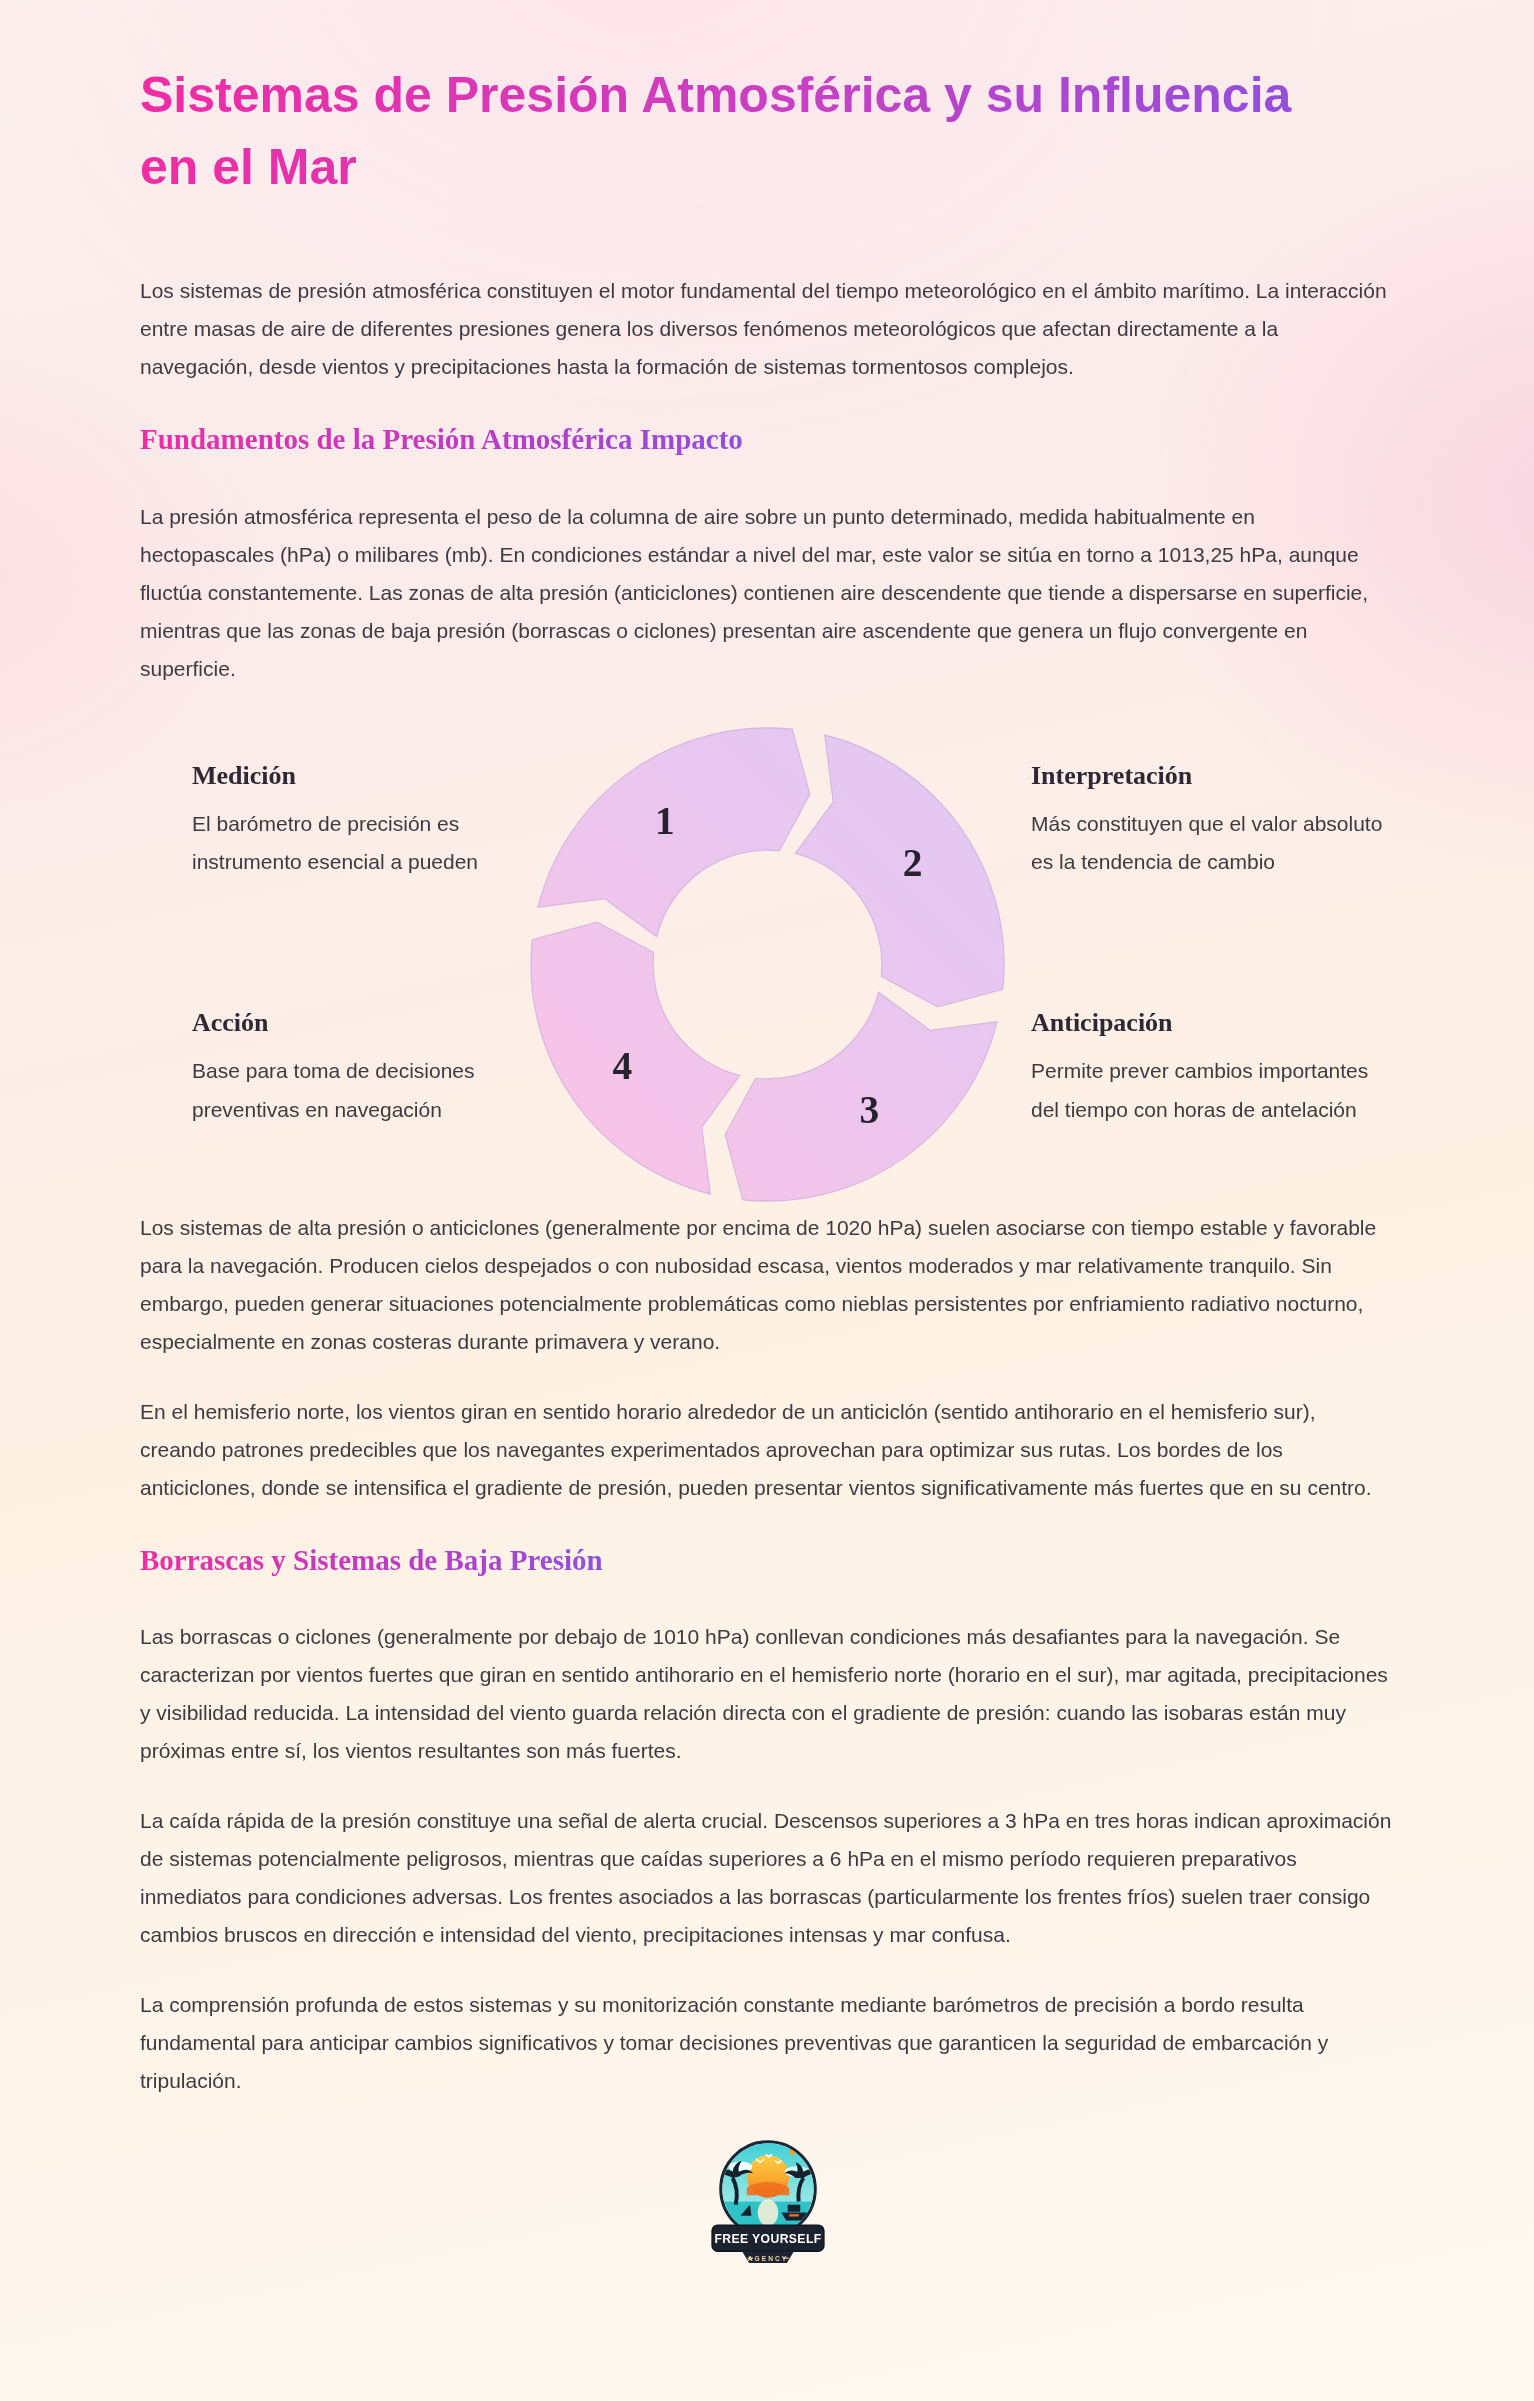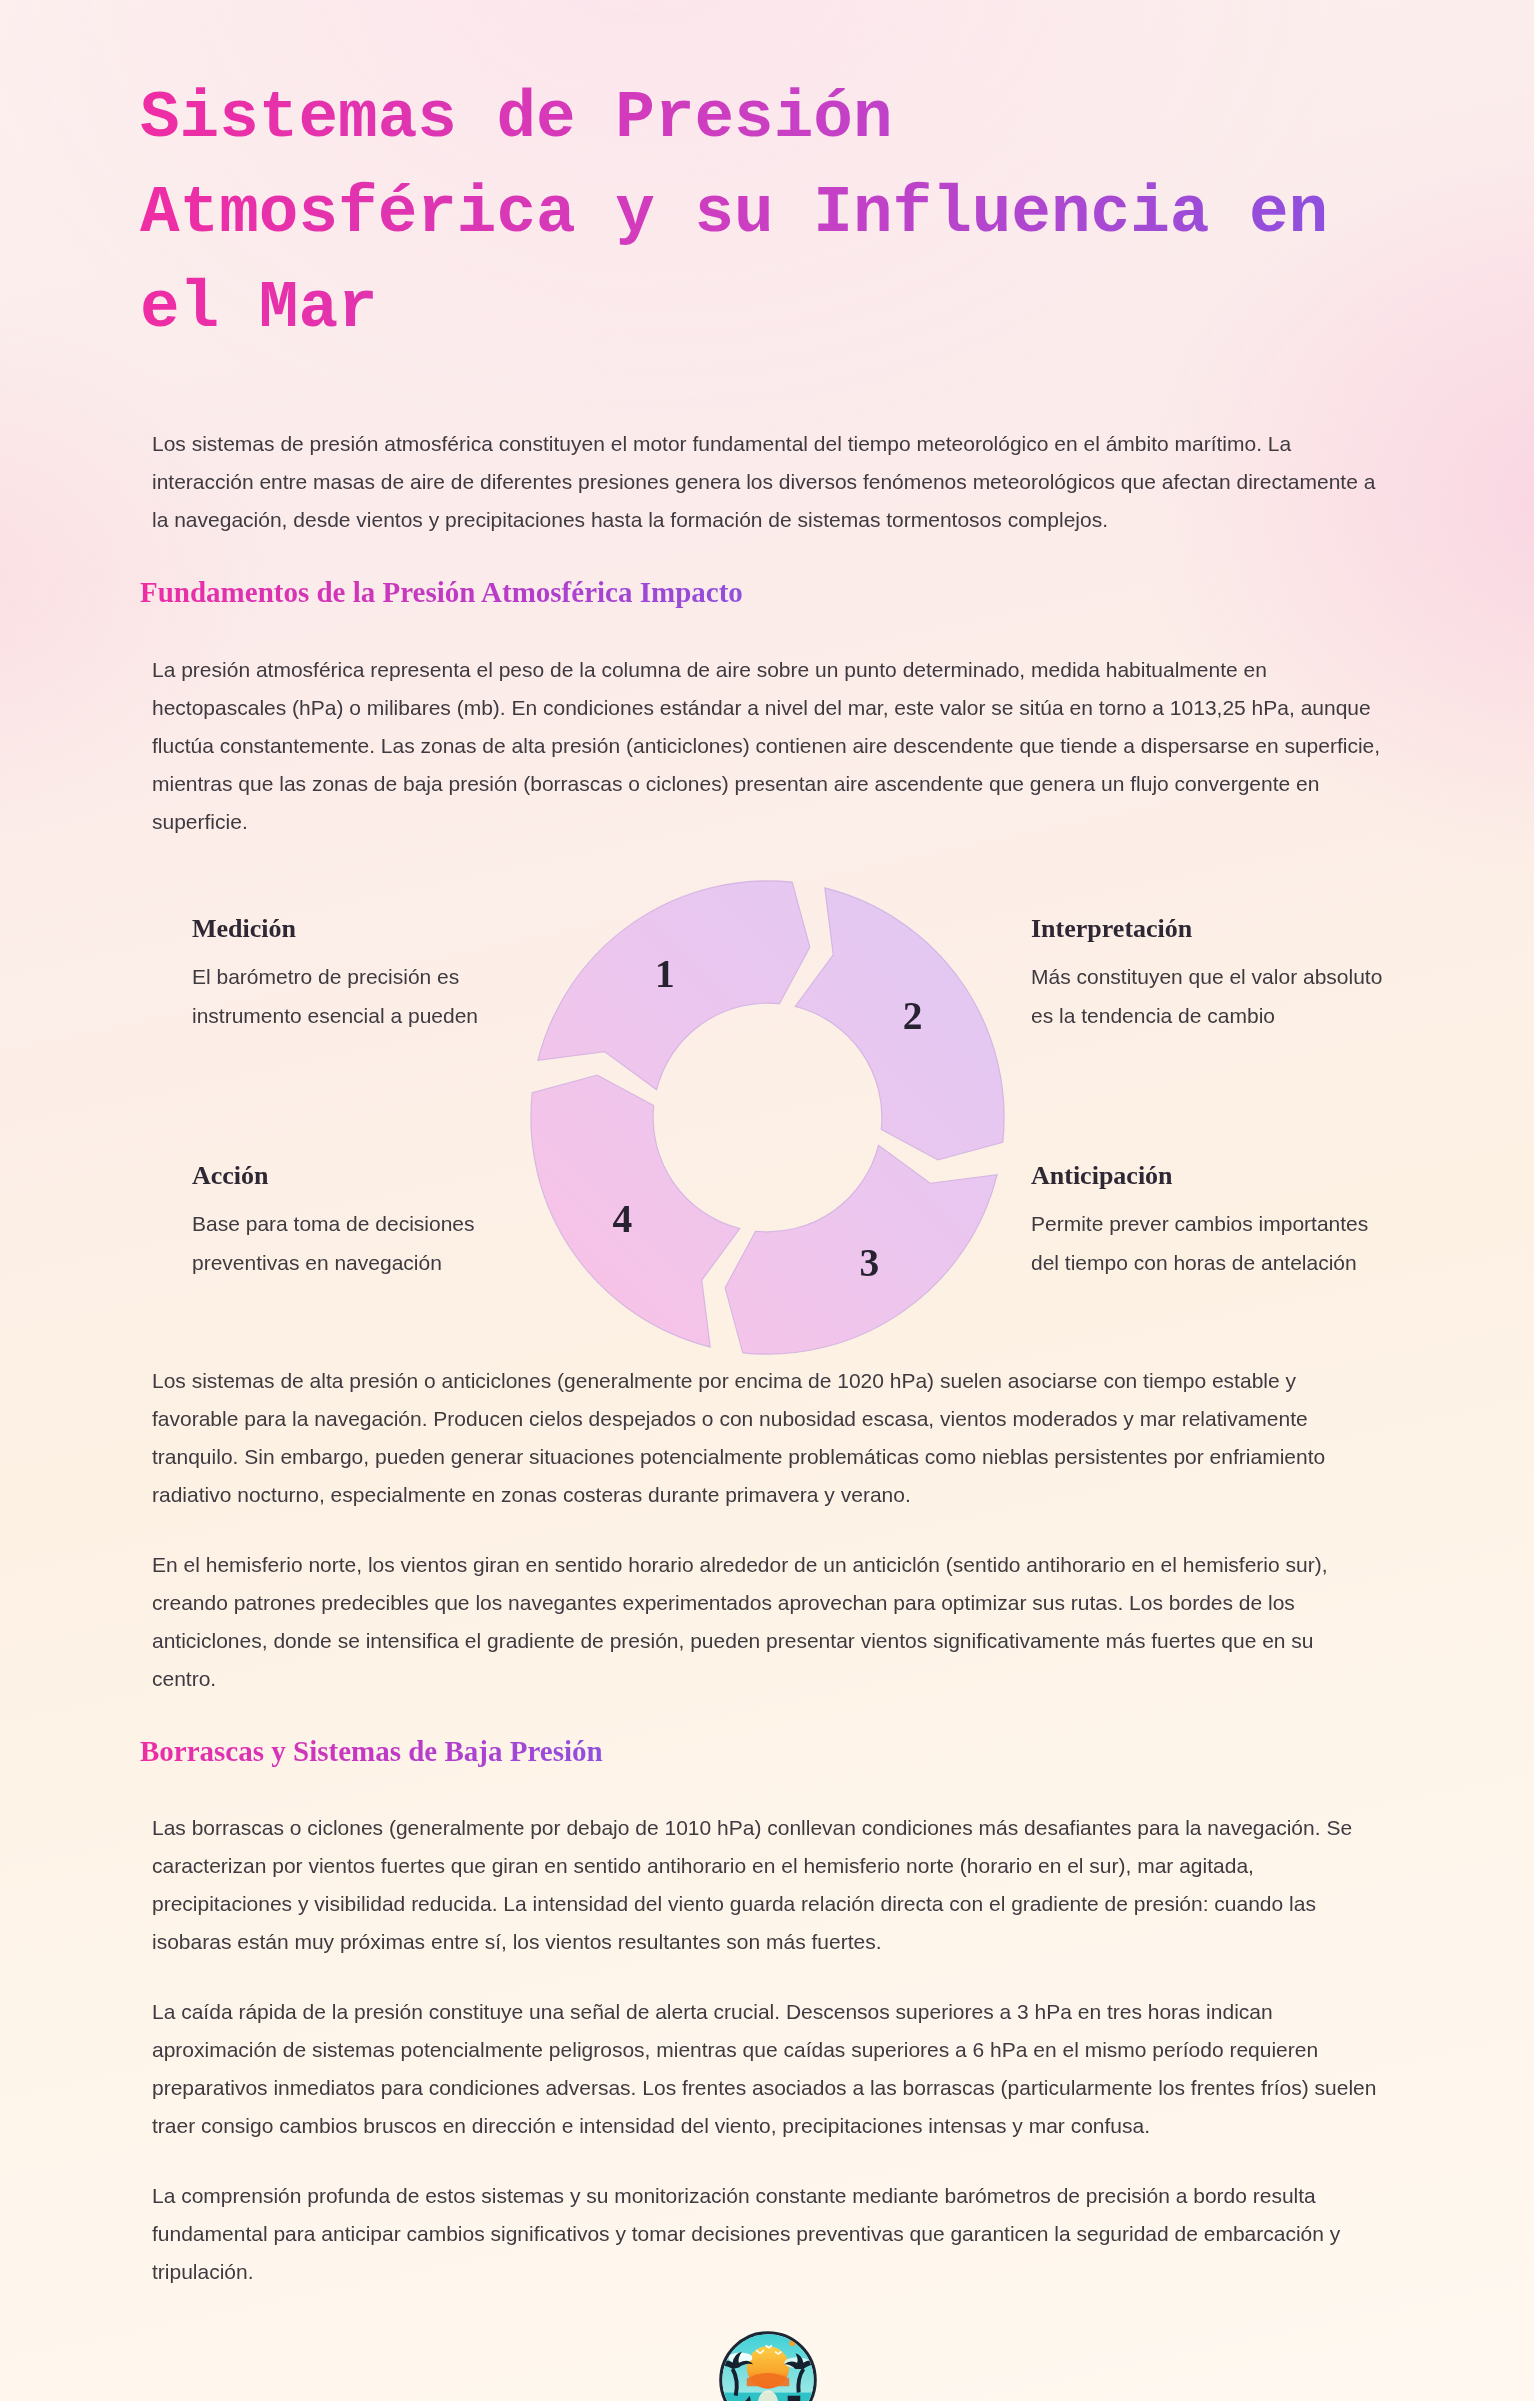--- a/index.html
+++ b/index.html
@@ -8,27 +8,27 @@
     font-family:"Liberation Sans",sans-serif;
     color:#3e3a40;
     background:
       radial-gradient(710px 599px at 103% 21%, rgba(248,198,222,.60), rgba(248,198,222,0) 62%),
       radial-gradient(552px 442px at -4% 24%, rgba(250,206,216,.42), rgba(250,206,216,0) 60%),
       radial-gradient(1025px 710px at 42% -2%, rgba(252,226,236,.75), rgba(252,226,236,0) 70%),
       linear-gradient(168deg,#fcf0ee 0%,#fbebeb 22%,#fdf1e4 55%,#fef6ec 82%,#fff8f0 100%);
   }
   .page{box-sizing:border-box;width:1535px;padding:57px 140px 0;}
   h1.title{
-    font-family:Liberation Mono, monospace;
-    font-weight:700;font-size:66px;line-height:1.44;
-    margin:14px 0 69px;max-width:1199px;
+    font-family:Liberation Sans, sans-serif;
+    font-weight:700;font-size:50px;line-height:1.44;
+    margin:2px 0 69px;max-width:1199px;
     background:linear-gradient(90deg,#ef2da4 0%,#c840c4 55%,#8e50de 100%);
     -webkit-background-clip:text;background-clip:text;color:transparent;
   }
-  p.body{font-size:21px;line-height:1.81;margin:0 12px 32px;max-width:1254px;}
+  p.body{font-size:21px;line-height:1.81;margin:0 0 32px;max-width:1254px;}
   h2.section{
     font-family:"Liberation Serif","DejaVu Serif",serif;
     font-weight:700;font-size:29px;line-height:1.4;
     margin:33px 0 38px;width:fit-content;
     background:linear-gradient(90deg,#ef2da4 0%,#b93cc9 60%,#8e50de 100%);
     -webkit-background-clip:text;background-clip:text;color:transparent;
   }
   .cycle{display:grid;grid-template-columns:1fr 489px 1fr;column-gap:19px;height:489px;margin:11px 0 0;}
   .cycle-col{display:flex;flex-direction:column;justify-content:space-between;padding-top:41px;padding-bottom:79px;box-sizing:border-box;}
   .col-left{text-align:left;align-items:flex-end;}

